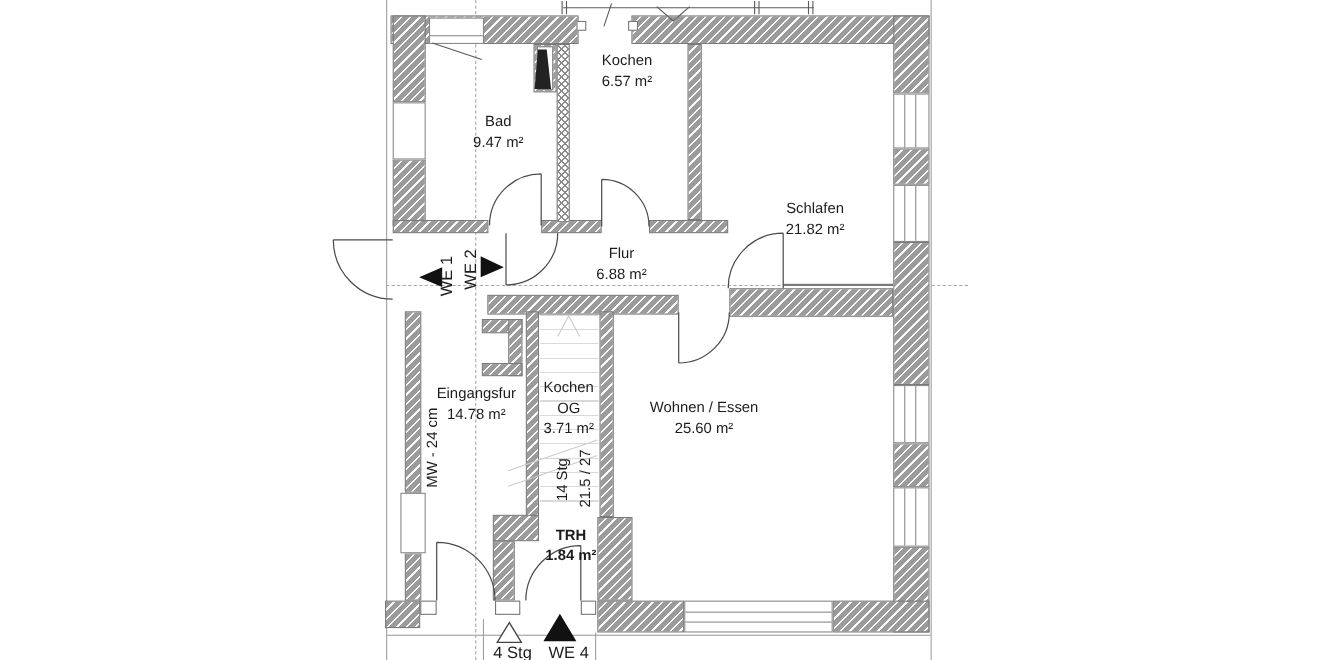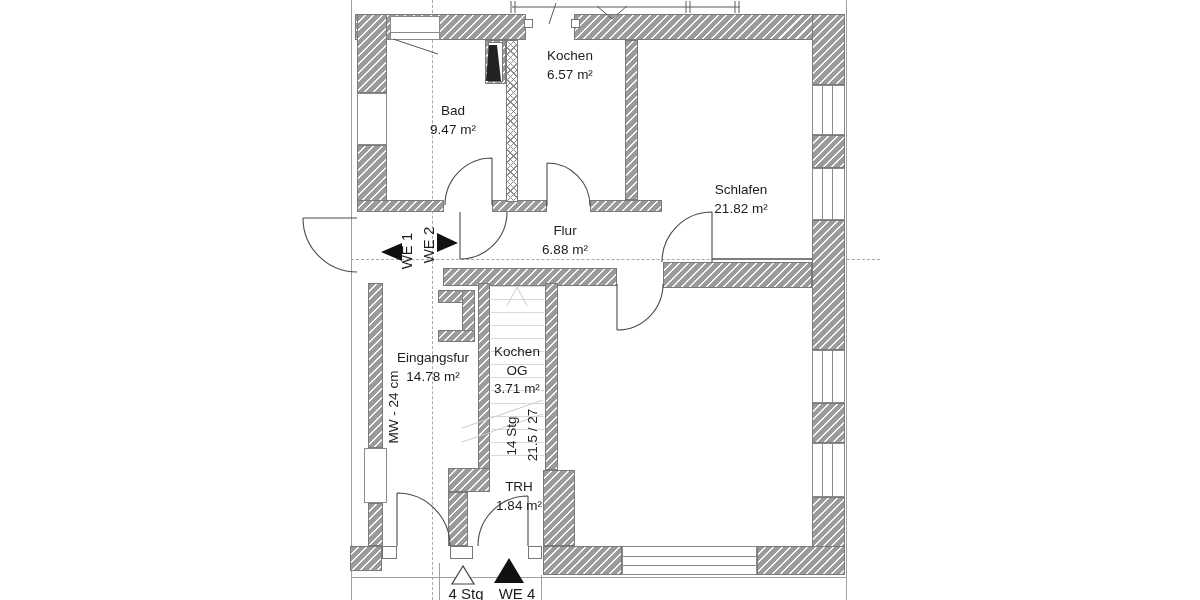--- a/index.html
+++ b/index.html
@@ -156,21 +156,25 @@
   </div>
   <div class="lab" style="left:433px;top:367px;">
     <div>Eingangsfur</div>
     <div>14.78 m²</div>
   </div>
   <div class="lab" style="left:517px;top:371px;">
     <div>Kochen</div>
     <div>OG</div>
     <div>3.71 m²</div>
   </div>
-  <div class="lab" style="left:519px;top:496px;">
+  <div class="lab" style="left:640px;top:380px;">
+    <div>Wohnen / Essen</div>
+    <div>25.60 m²</div>
+  </div>
+  <div class="lab" style="left:519px;top:496px;font-weight:bold;">
     <div>TRH</div>
     <div>1.84 m²</div>
   </div>
 
   <div class="vlab big" style="left:406px;top:251px;">WE 1</div>
   <div class="vlab big" style="left:428px;top:245px;">WE 2</div>
   <div class="vlab" style="left:393px;top:407px;">MW - 24 cm</div>
   <div class="vlab" style="left:511px;top:436px;">14 Stg</div>
   <div class="vlab" style="left:532px;top:435px;">21.5 / 27</div>
 

